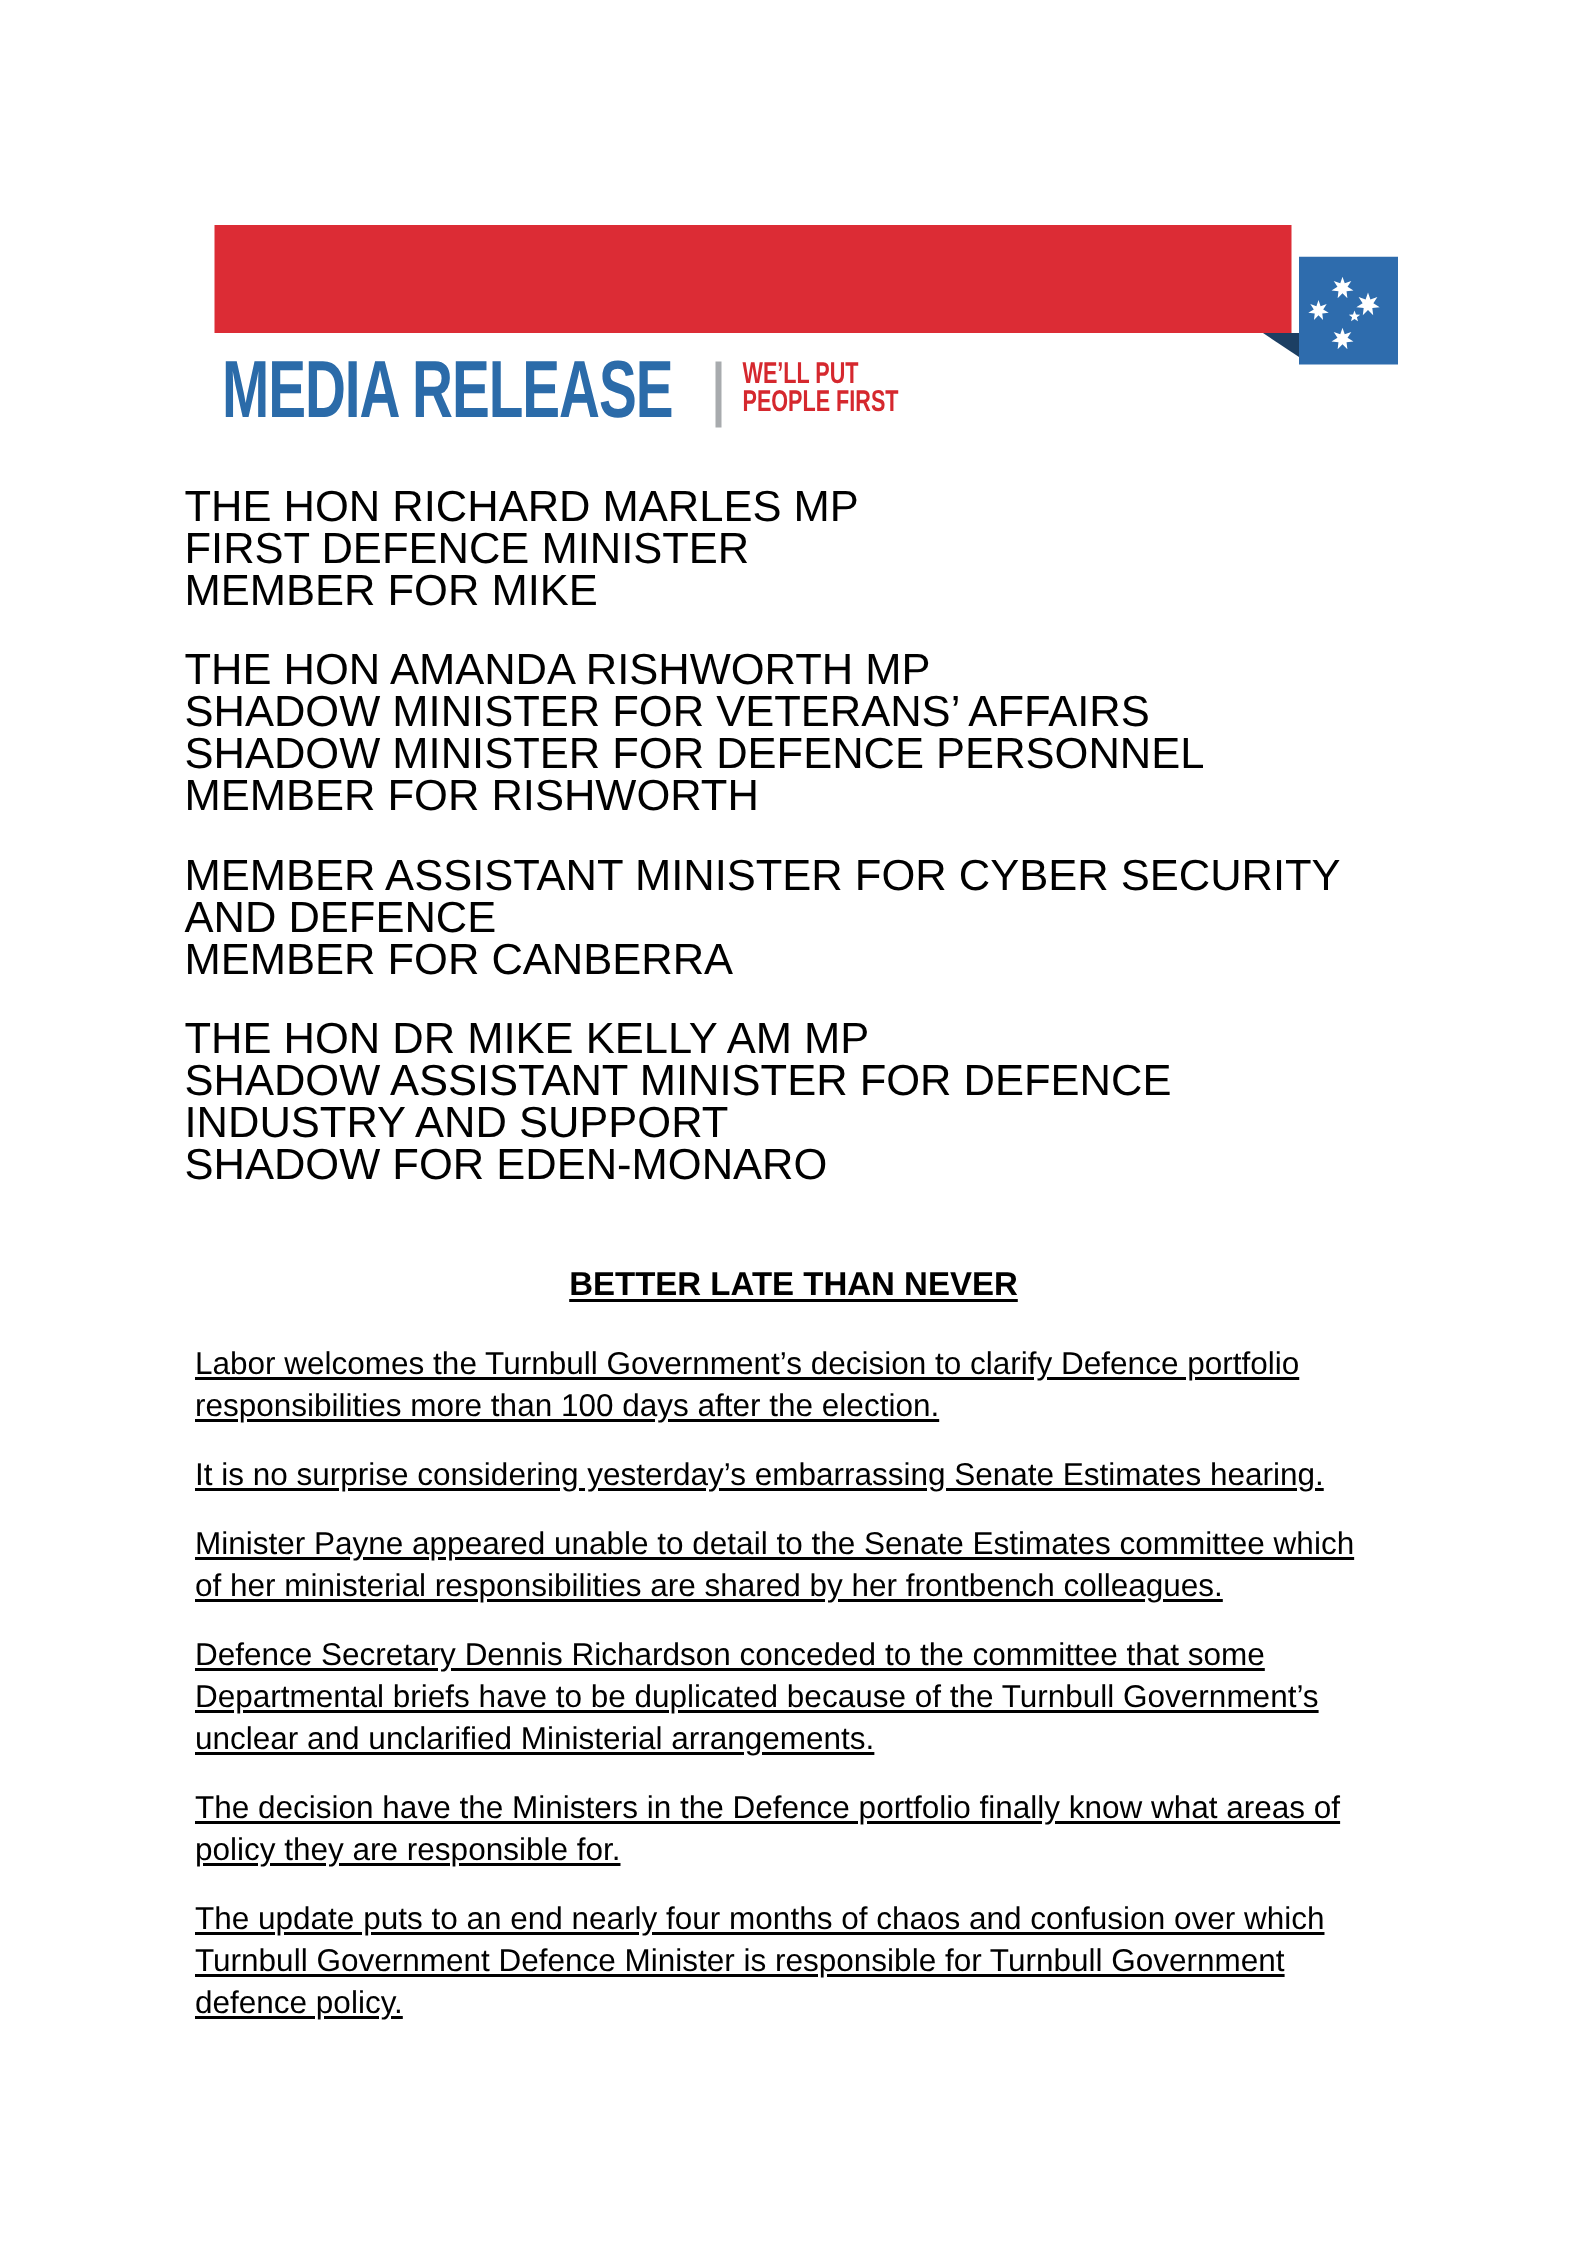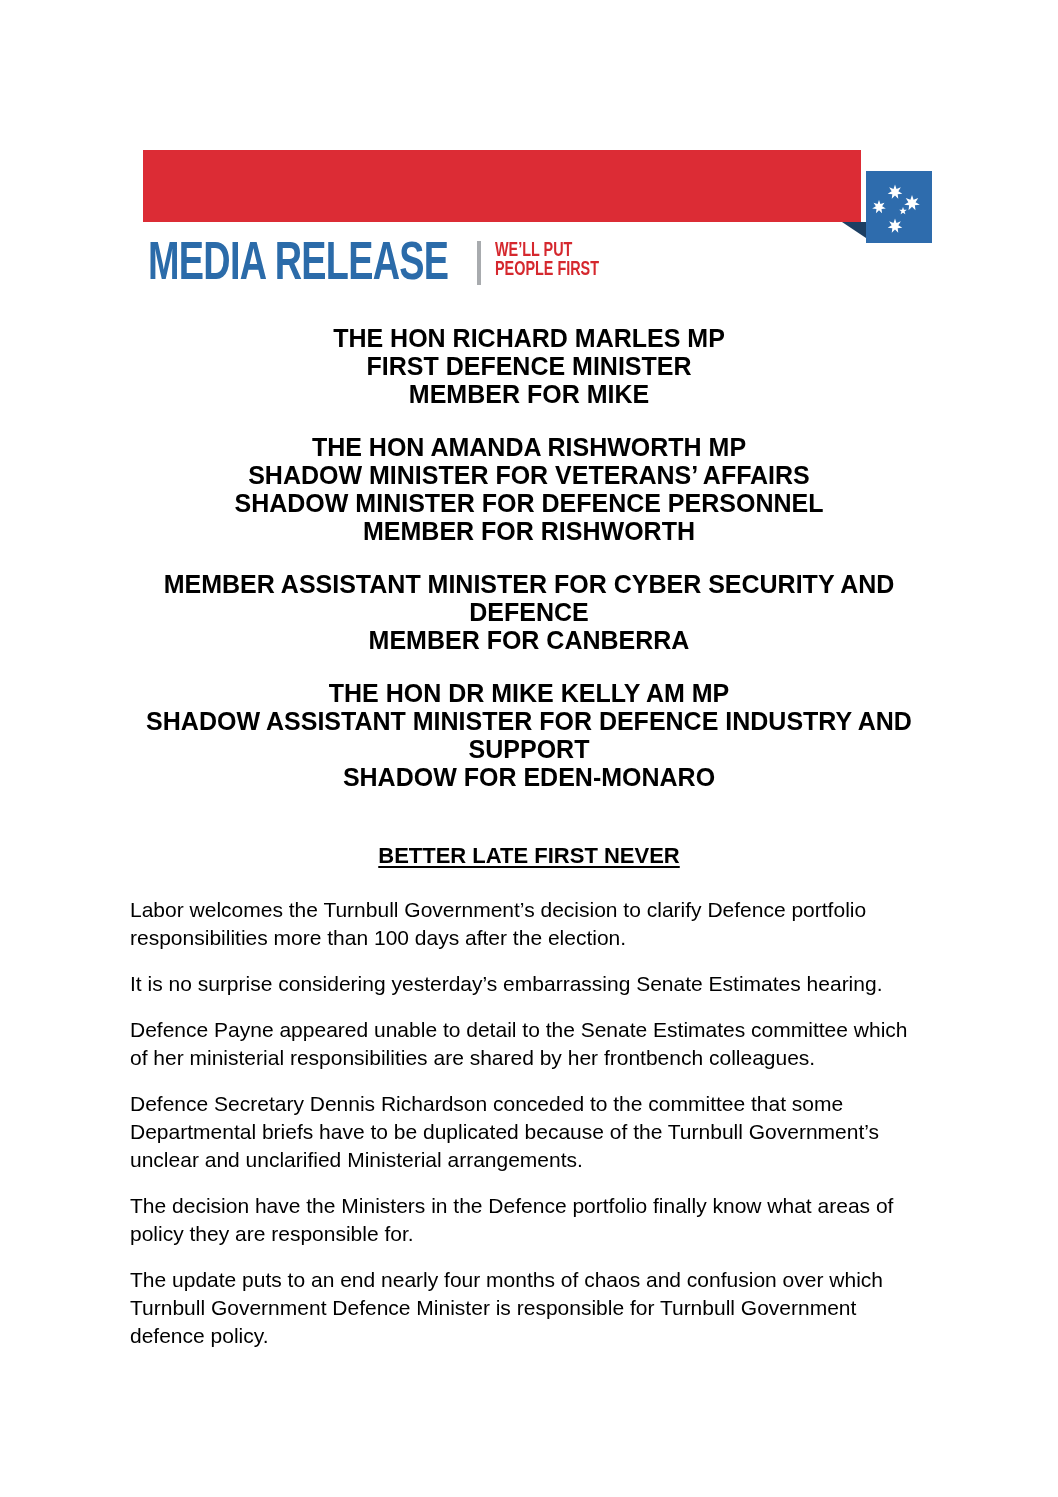--- a/index.html
+++ b/index.html
@@ -67,23 +67,23 @@
     line-height: 19px;
     white-space: nowrap;
     transform: scaleX(0.72);
     transform-origin: left top;
   }
 
   
   .letterhead {
     width: 812px;
     margin: 37px auto 0;
-    text-align: center;
-    font-weight: bold;
-    font-size: 25px;
+    text-align: left;
+    font-weight: normal;
+    font-size: 29px;
     line-height: 28px;
   }
   .name-block { margin: 0 0 25px 0; }
 
   
   .headline {
     width: 812px;
     margin: 51px auto 26px;
     text-align: center;
     font-size: 22px;
@@ -94,21 +94,21 @@
     text-underline-offset: 3px;
   }
 
   
   .body-copy {
     margin-left: 130px;
     width: 792px;
     font-size: 21px;
     line-height: 28px;
   }
-  .body-copy p { margin: 0 0 18px 0; }
+  .body-copy p { margin: 0 0 18px 0; text-decoration: underline; }
 </style>
 </head>
 <body>
 
 <div class="page">
 
   <div class="logo">
     <div class="red-banner" style="background: rgb(220, 44, 53);"></div>
     <div class="labor-word">Labor</div>
 
@@ -148,24 +148,24 @@
       <div>MEMBER ASSISTANT MINISTER FOR CYBER SECURITY AND DEFENCE</div>
       <div>MEMBER FOR CANBERRA</div>
     </div>
     <div class="name-block">
       <div>THE HON DR MIKE KELLY AM MP</div>
       <div>SHADOW ASSISTANT MINISTER FOR DEFENCE INDUSTRY AND SUPPORT</div>
       <div>SHADOW FOR EDEN-MONARO</div>
     </div>
   </div>
 
-  <div class="headline">BETTER LATE FIRST NEVER</div>
+  <div class="headline">BETTER LATE THAN NEVER</div>
 
   <div class="body-copy">
     <p>Labor welcomes the Turnbull Government’s decision to clarify Defence portfolio responsibilities more than 100 days after the election.</p>
     <p>It is no surprise considering yesterday’s embarrassing Senate Estimates hearing.</p>
-    <p>Defence Payne appeared unable to detail to the Senate Estimates committee which of her ministerial responsibilities are shared by her frontbench colleagues.</p>
+    <p>Minister Payne appeared unable to detail to the Senate Estimates committee which of her ministerial responsibilities are shared by her frontbench colleagues.</p>
     <p>Defence Secretary Dennis Richardson conceded to the committee that some Departmental briefs have to be duplicated because of the Turnbull Government’s unclear and unclarified Ministerial arrangements.</p>
     <p>The decision have the Ministers in the Defence portfolio finally know what areas of policy they are responsible for.</p>
     <p>The update puts to an end nearly four months of chaos and confusion over which Turnbull Government Defence Minister is responsible for Turnbull Government defence policy.</p>
   </div>
 
 </div>
 
 </body></html>

